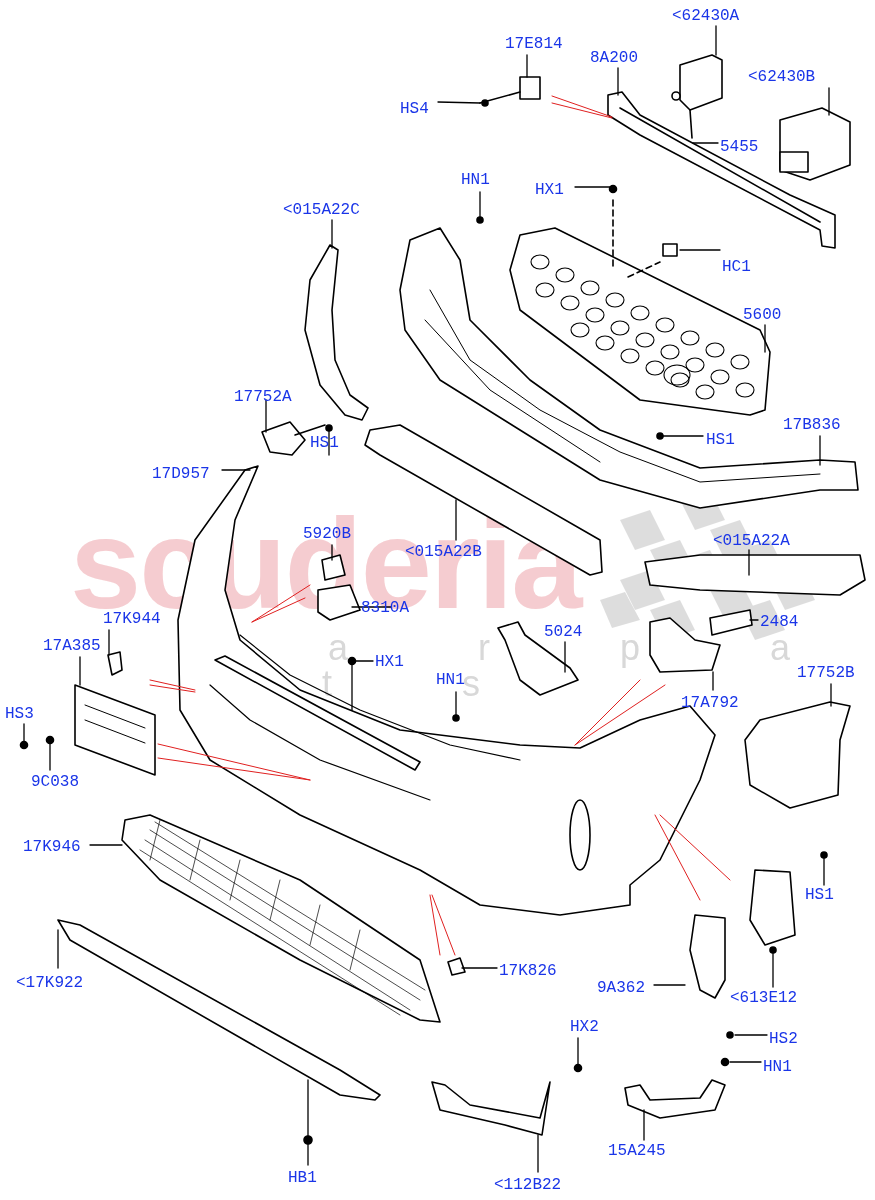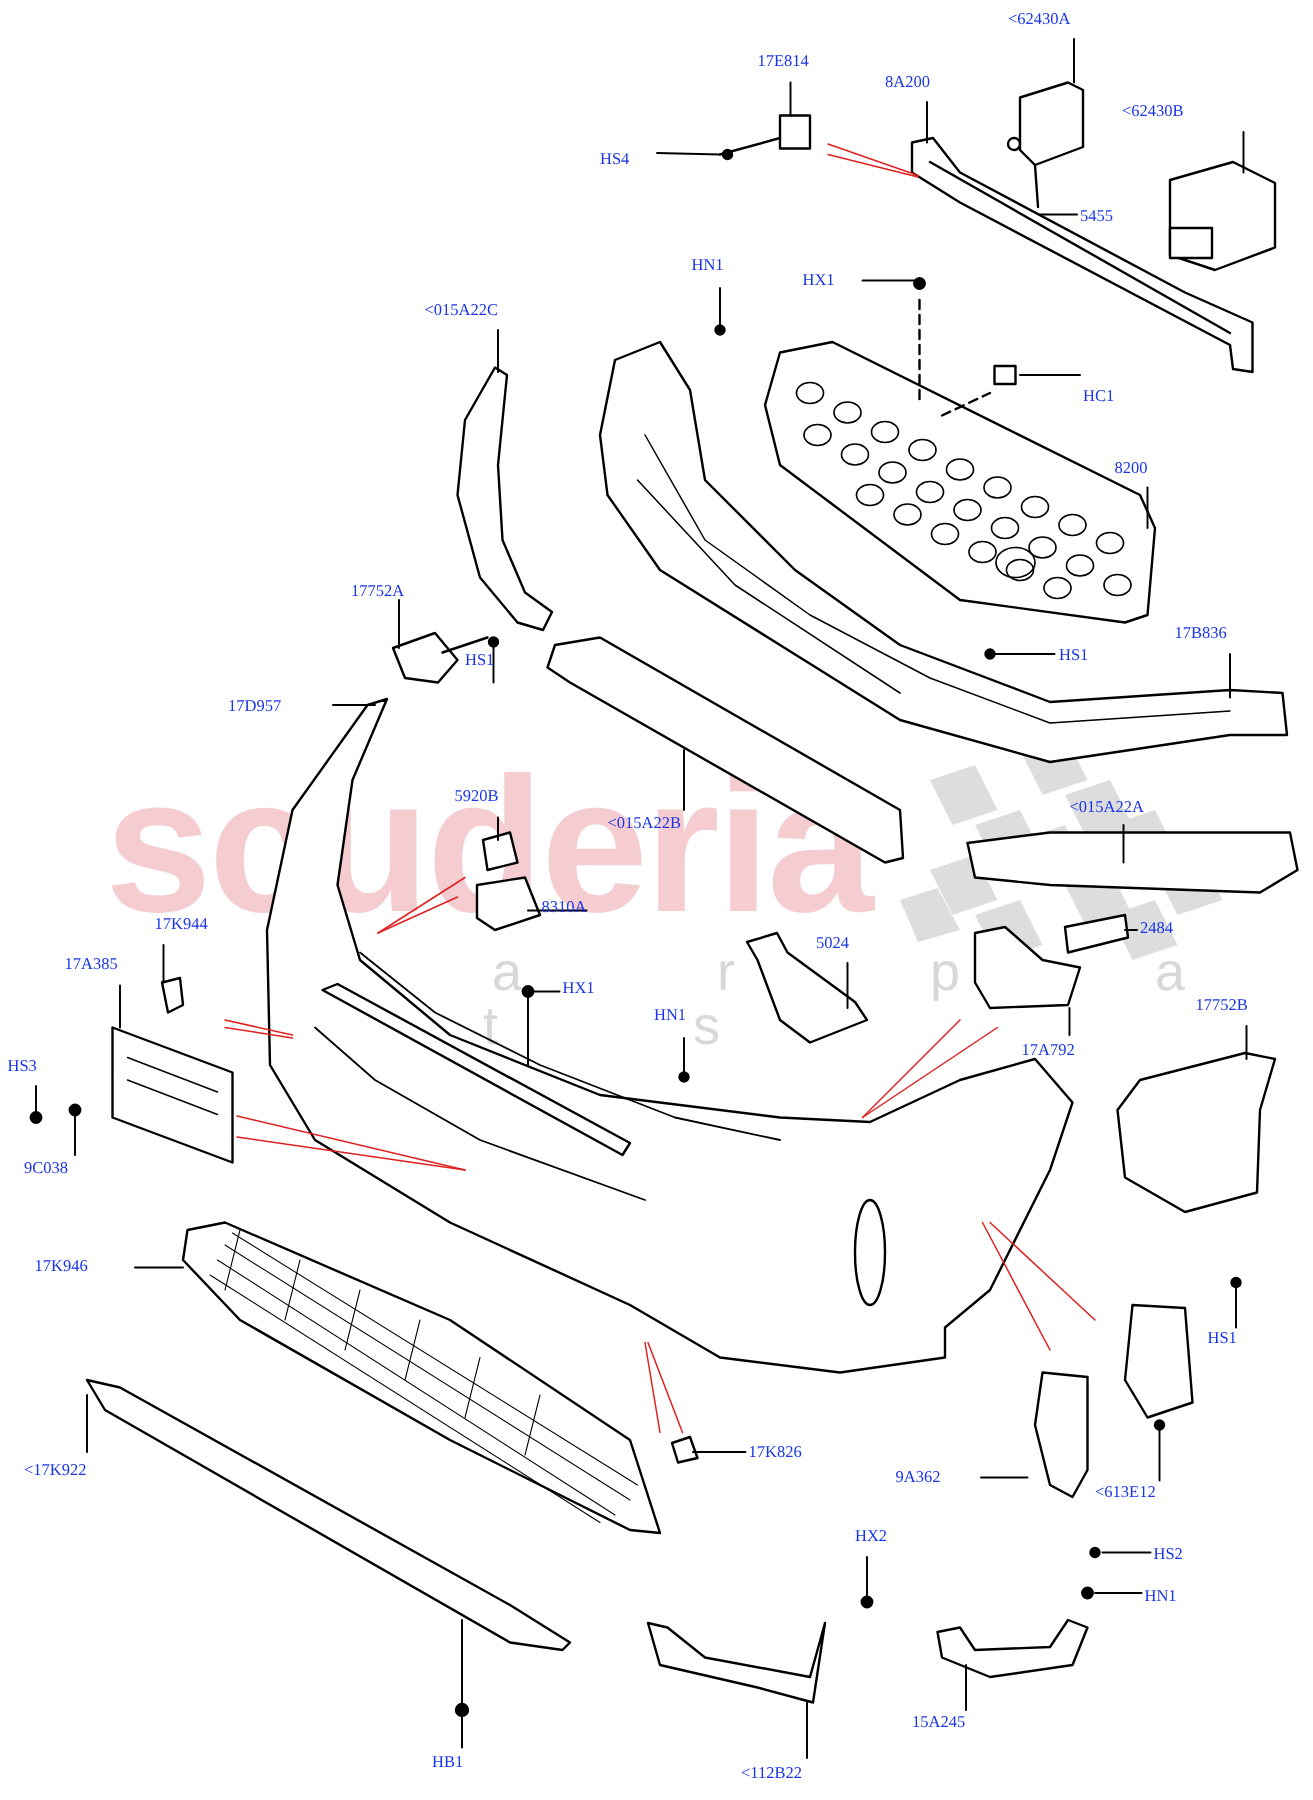--- a/index.html
+++ b/index.html
@@ -12,22 +12,22 @@
     position: absolute; left: 70px; top: 500px;
     font-family: "Liberation Sans", sans-serif; font-size: 128px; font-weight: bold;
     color: #f4c4c8; letter-spacing: -2px; line-height: 1; opacity: 0.85;
   }
   .wm-sub {
     position: absolute; left: 180px; top: 630px;
     font-family: "Liberation Sans", sans-serif; font-size: 36px;
     color: #d8d8d8; letter-spacing: 60px; line-height: 1;
   }
   .callout {
-    position: absolute; color: #1a35e8; font-size: 11px; line-height: 1;
-    font-family: Liberation Serif, serif; white-space: nowrap; cursor: pointer;
+    position: absolute; color: #1a35e8; font-size: 16px; line-height: 1;
+    font-family: Liberation Mono, monospace; white-space: nowrap; cursor: pointer;
   }
 </style>
 </head>
 <body>
 
 <div id="canvas">
 
   <div class="wm-text">scuderia</div>
   <div class="wm-sub">c a r p a r t s</div>
 
@@ -242,40 +242,40 @@
   <div class="callout" style="left:505px;top:36px">17E814</div>
   <div class="callout" style="left:400px;top:101px">HS4</div>
   <div class="callout" style="left:590px;top:50px">8A200</div>
   <div class="callout" style="left:672px;top:8px">&lt;62430A</div>
   <div class="callout" style="left:748px;top:69px">&lt;62430B</div>
   <div class="callout" style="left:720px;top:139px">5455</div>
   <div class="callout" style="left:461px;top:172px">HN1</div>
   <div class="callout" style="left:535px;top:182px">HX1</div>
   <div class="callout" style="left:283px;top:202px">&lt;015A22C</div>
   <div class="callout" style="left:722px;top:259px">HC1</div>
-  <div class="callout" style="left:743px;top:307px">8200</div>
+  <div class="callout" style="left:743px;top:307px">5600</div>
   <div class="callout" style="left:234px;top:389px">17752A</div>
   <div class="callout" style="left:310px;top:435px">HS1</div>
   <div class="callout" style="left:706px;top:432px">HS1</div>
   <div class="callout" style="left:783px;top:417px">17B836</div>
   <div class="callout" style="left:152px;top:466px">17D957</div>
   <div class="callout" style="left:405px;top:544px">&lt;015A22B</div>
   <div class="callout" style="left:303px;top:526px">5920B</div>
   <div class="callout" style="left:713px;top:533px">&lt;015A22A</div>
   <div class="callout" style="left:361px;top:600px">8310A</div>
   <div class="callout" style="left:103px;top:611px">17K944</div>
   <div class="callout" style="left:544px;top:624px">5024</div>
   <div class="callout" style="left:760px;top:614px">2484</div>
   <div class="callout" style="left:43px;top:638px">17A385</div>
   <div class="callout" style="left:375px;top:654px">HX1</div>
   <div class="callout" style="left:436px;top:672px">HN1</div>
   <div class="callout" style="left:681px;top:695px">17A792</div>
   <div class="callout" style="left:797px;top:665px">17752B</div>
   <div class="callout" style="left:5px;top:706px">HS3</div>
-  <div class="callout" style="left:16px;top:774px">9C038</div>
+  <div class="callout" style="left:31px;top:774px">9C038</div>
   <div class="callout" style="left:23px;top:839px">17K946</div>
   <div class="callout" style="left:805px;top:887px">HS1</div>
   <div class="callout" style="left:499px;top:963px">17K826</div>
   <div class="callout" style="left:597px;top:980px">9A362</div>
   <div class="callout" style="left:730px;top:990px">&lt;613E12</div>
   <div class="callout" style="left:16px;top:975px">&lt;17K922</div>
   <div class="callout" style="left:570px;top:1019px">HX2</div>
   <div class="callout" style="left:769px;top:1031px">HS2</div>
   <div class="callout" style="left:763px;top:1059px">HN1</div>
   <div class="callout" style="left:608px;top:1143px">15A245</div>

